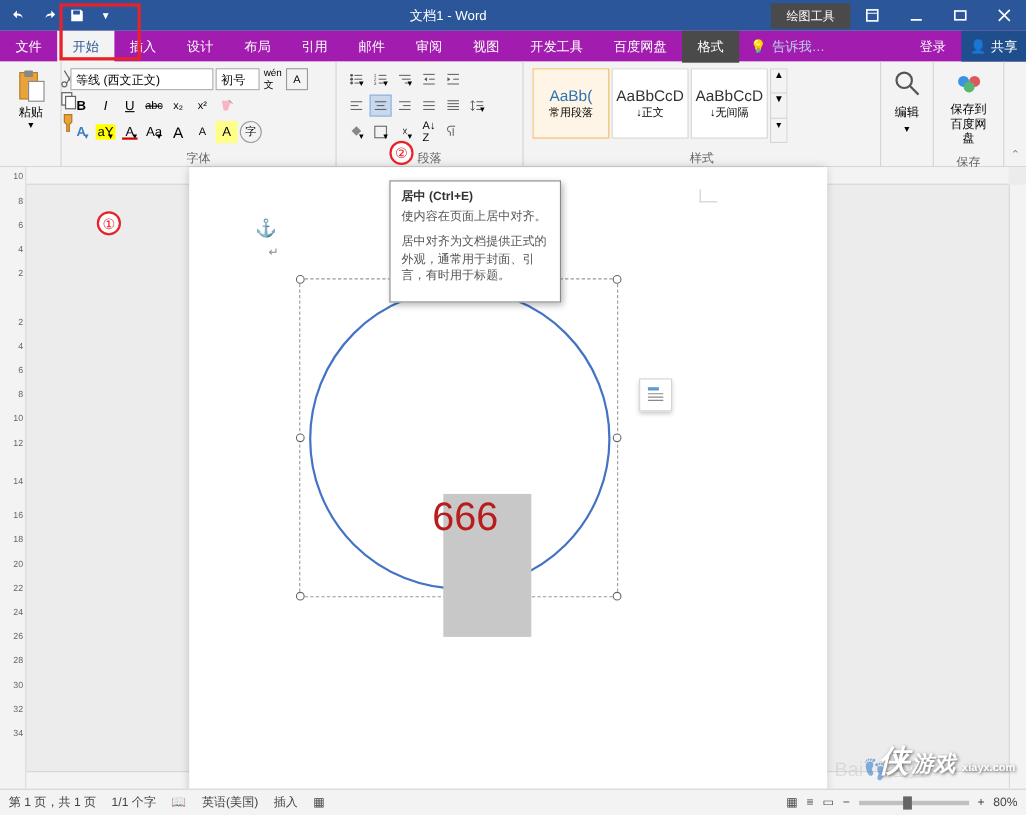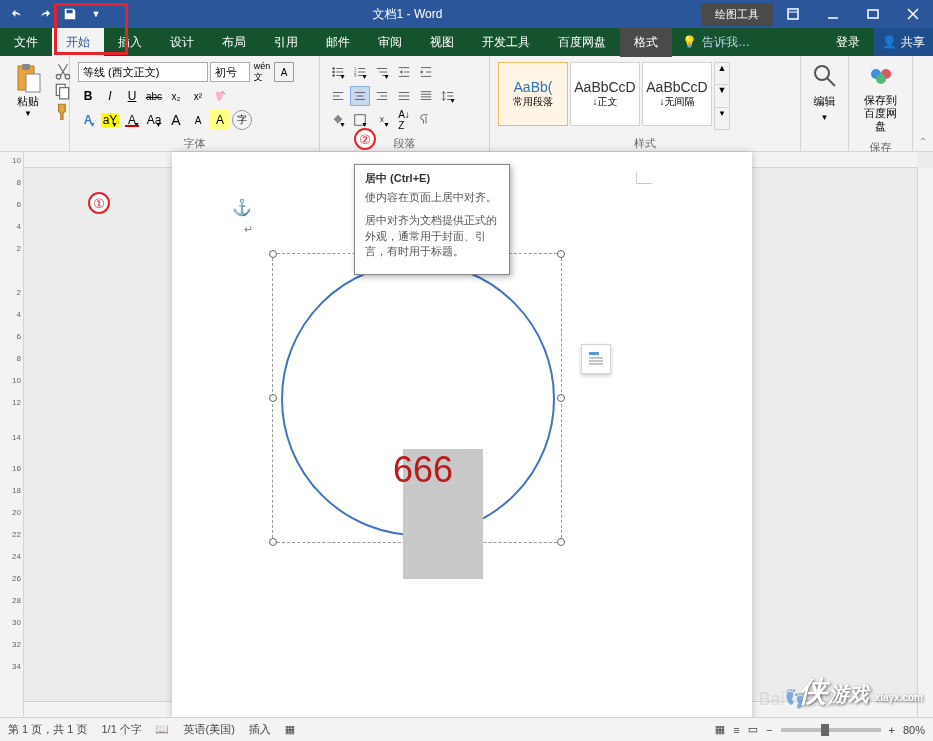--- a/index.html
+++ b/index.html
@@ -6,21 +6,21 @@
 body{width:933px;height:741px;background:#fff;overflow:hidden;position:relative;}
 .titlebar{height:28px;background:#2b579a;display:flex;align-items:center;color:#fff;font-size:12px;}
 .qat{display:flex;align-items:center;gap:2px;padding:0 6px;}
 .qat-btn{width:24px;height:24px;display:flex;align-items:center;justify-content:center;color:#fff;font-size:12px;}
 .qat-btn svg{width:14px;height:14px;fill:#fff;}
 .title-center{flex:1;text-align:center;}
 .context-tab{background:#4a4a4a;padding:4px 14px;font-size:11px;}
 .win-btns{display:flex;align-items:center;}
 .win-btn{width:40px;height:28px;display:flex;align-items:center;justify-content:center;color:#fff;font-size:14px;}
 .win-btn svg{width:12px;height:12px;stroke:#fff;fill:none;stroke-width:1.5;}
-.menubar{height:28px;background:#14532d;display:flex;align-items:center;color:#fff;font-size:12px;}
+.menubar{height:28px;background:#a21caf;display:flex;align-items:center;color:#fff;font-size:12px;}
 .menu-item{padding:6px 14px;cursor:pointer;}
 .menu-item.active{background:#f3f3f3;color:#2b579a;}
 .ribbon{height:96px;background:#f3f3f3;border-bottom:1px solid #d4d4d4;display:flex;}
 .ribbon-group{border-right:1px solid #d4d4d4;padding:2px 4px;display:flex;flex-direction:column;position:relative;}
 .ribbon-group-label{font-size:11px;color:#666;text-align:center;padding:2px 0;}
 .ribbon-content{flex:1;display:flex;align-items:flex-start;gap:2px;}
 .paste-btn{display:flex;flex-direction:column;align-items:center;padding:4px 8px;}
 .paste-icon{width:32px;height:32px;}
 .clip-side{display:flex;flex-direction:column;gap:2px;padding-top:4px;}
 .clip-icon{width:18px;height:18px;display:flex;align-items:center;justify-content:center;}
@@ -154,21 +154,21 @@
     </div>
   <div style="margin-left:auto;" class="menu-item">登录</div>
   <div class="share-btn">
       <span>👤</span>
       <span>共享</span>
     </div>
 </div>
 
 <div class="ribbon">
 
-  <div class="ribbon-group" style="width:70px;gap:31px;">
+  <div class="ribbon-group" style="width:56px;gap:31px;">
     <div class="ribbon-content">
       <div class="paste-btn">
         <svg class="paste-icon" viewBox="0 0 32 32">
             <rect x="6" y="4" width="16" height="24" fill="#e8a33d" stroke="#b87820"></rect>
             <rect x="10" y="2" width="8" height="6" fill="#888" rx="1"></rect>
             <rect x="14" y="12" width="14" height="18" fill="#fff" stroke="#888"></rect>
           </svg>
         <span style="font-size:11px;">粘贴</span>
         <span style="font-size:8px;">▼</span>
       </div>

